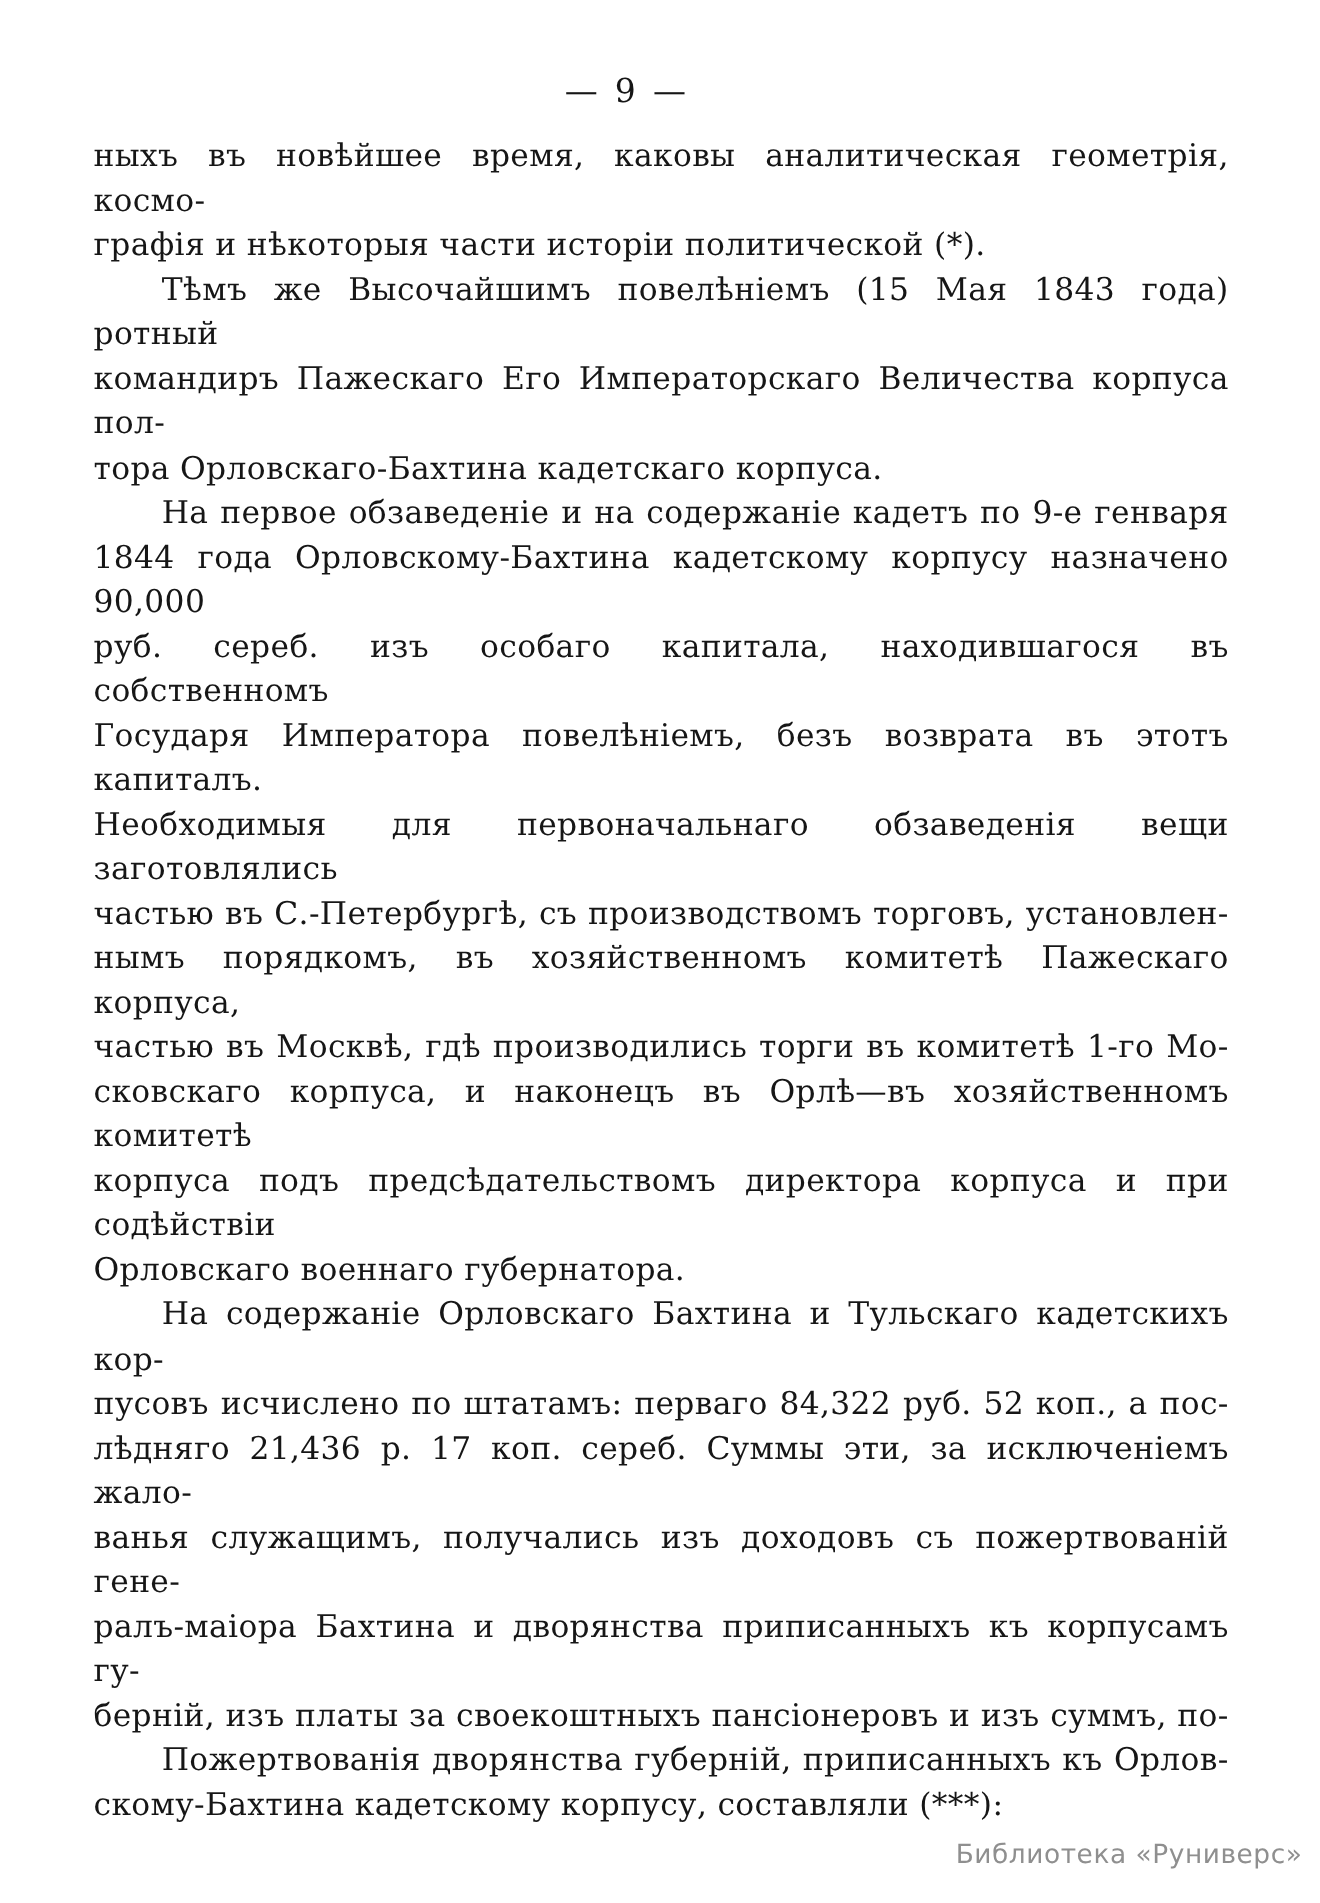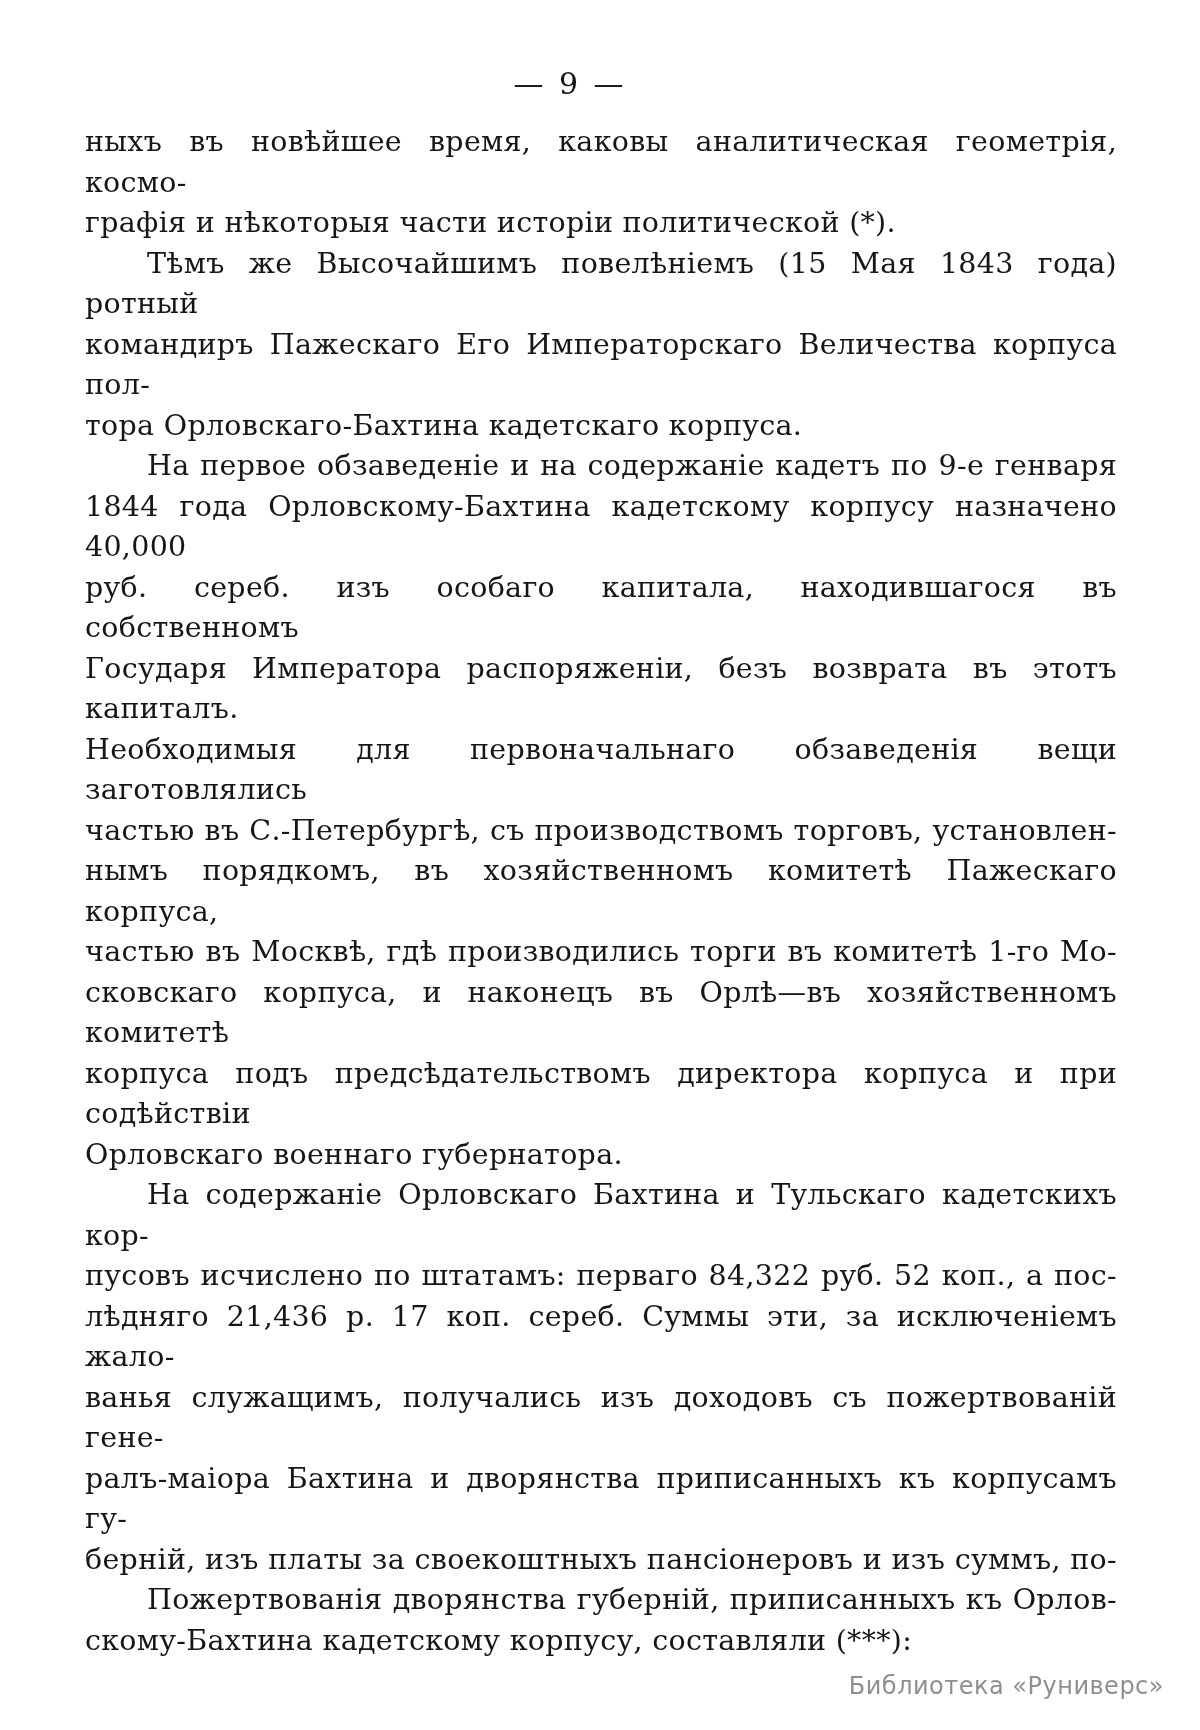--- a/index.html
+++ b/index.html
@@ -31,21 +31,21 @@
     text-align: justify;
     text-align-last: justify;
     letter-spacing: 0.3px;
     white-space: normal;
   }
   .line.last { text-align-last: auto; }
   .indent { text-indent: 62px; }
 
   .watermark {
     position: absolute;
-    right: 36px;
+    right: 16px;
     top: 1672px;
     font-family: "DejaVu Sans", "Liberation Sans", sans-serif;
     font-size: 24px;
     color: #8f8f8f;
     letter-spacing: 0.5px;
   }
 </style>
 </head>
 <body>
 
@@ -61,23 +61,23 @@
     </div>
 
     <div class="paragraph">
       <div class="line indent">Тѣмъ же Высочайшимъ повелѣніемъ (15 Мая 1843 года) ротный</div>
       <div class="line">командиръ Пажескаго Его Императорскаго Величества корпуса пол-</div>
       <div class="line last">тора Орловскаго-Бахтина кадетскаго корпуса.</div>
     </div>
 
     <div class="paragraph">
       <div class="line indent">На первое обзаведеніе и на содержаніе кадетъ по 9-е генваря</div>
-      <div class="line">1844 года Орловскому-Бахтина кадетскому корпусу назначено 40,000</div>
+      <div class="line">1844 года Орловскому-Бахтина кадетскому корпусу назначено 90,000</div>
       <div class="line">руб. сереб. изъ особаго капитала, находившагося въ собственномъ</div>
-      <div class="line">Государя Императора распоряженіи, безъ возврата въ этотъ капиталъ.</div>
+      <div class="line">Государя Императора повелѣніемъ, безъ возврата въ этотъ капиталъ.</div>
       <div class="line">Необходимыя для первоначальнаго обзаведенія вещи заготовлялись</div>
       <div class="line">частью въ С.-Петербургѣ, съ производствомъ торговъ, установлен-</div>
       <div class="line">нымъ порядкомъ, въ хозяйственномъ комитетѣ Пажескаго корпуса,</div>
       <div class="line">частью въ Москвѣ, гдѣ производились торги въ комитетѣ 1-го Мо-</div>
       <div class="line">сковскаго корпуса, и наконецъ въ Орлѣ—въ хозяйственномъ комитетѣ</div>
       <div class="line">корпуса подъ предсѣдательствомъ директора корпуса и при содѣйствіи</div>
       <div class="line last">Орловскаго военнаго губернатора.</div>
     </div>
 
     <div class="paragraph">

